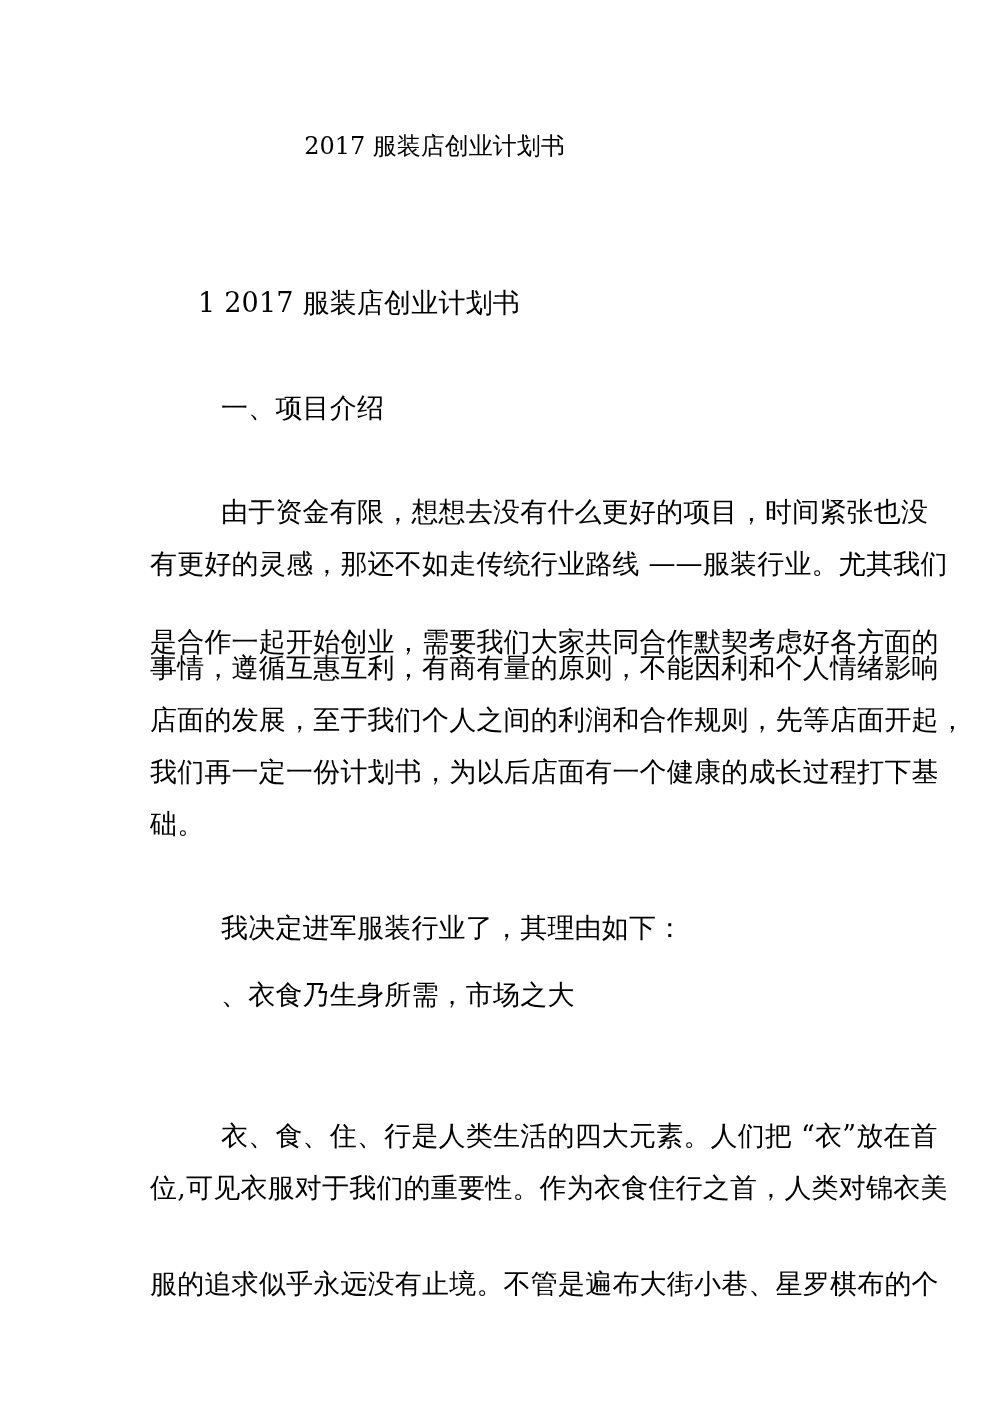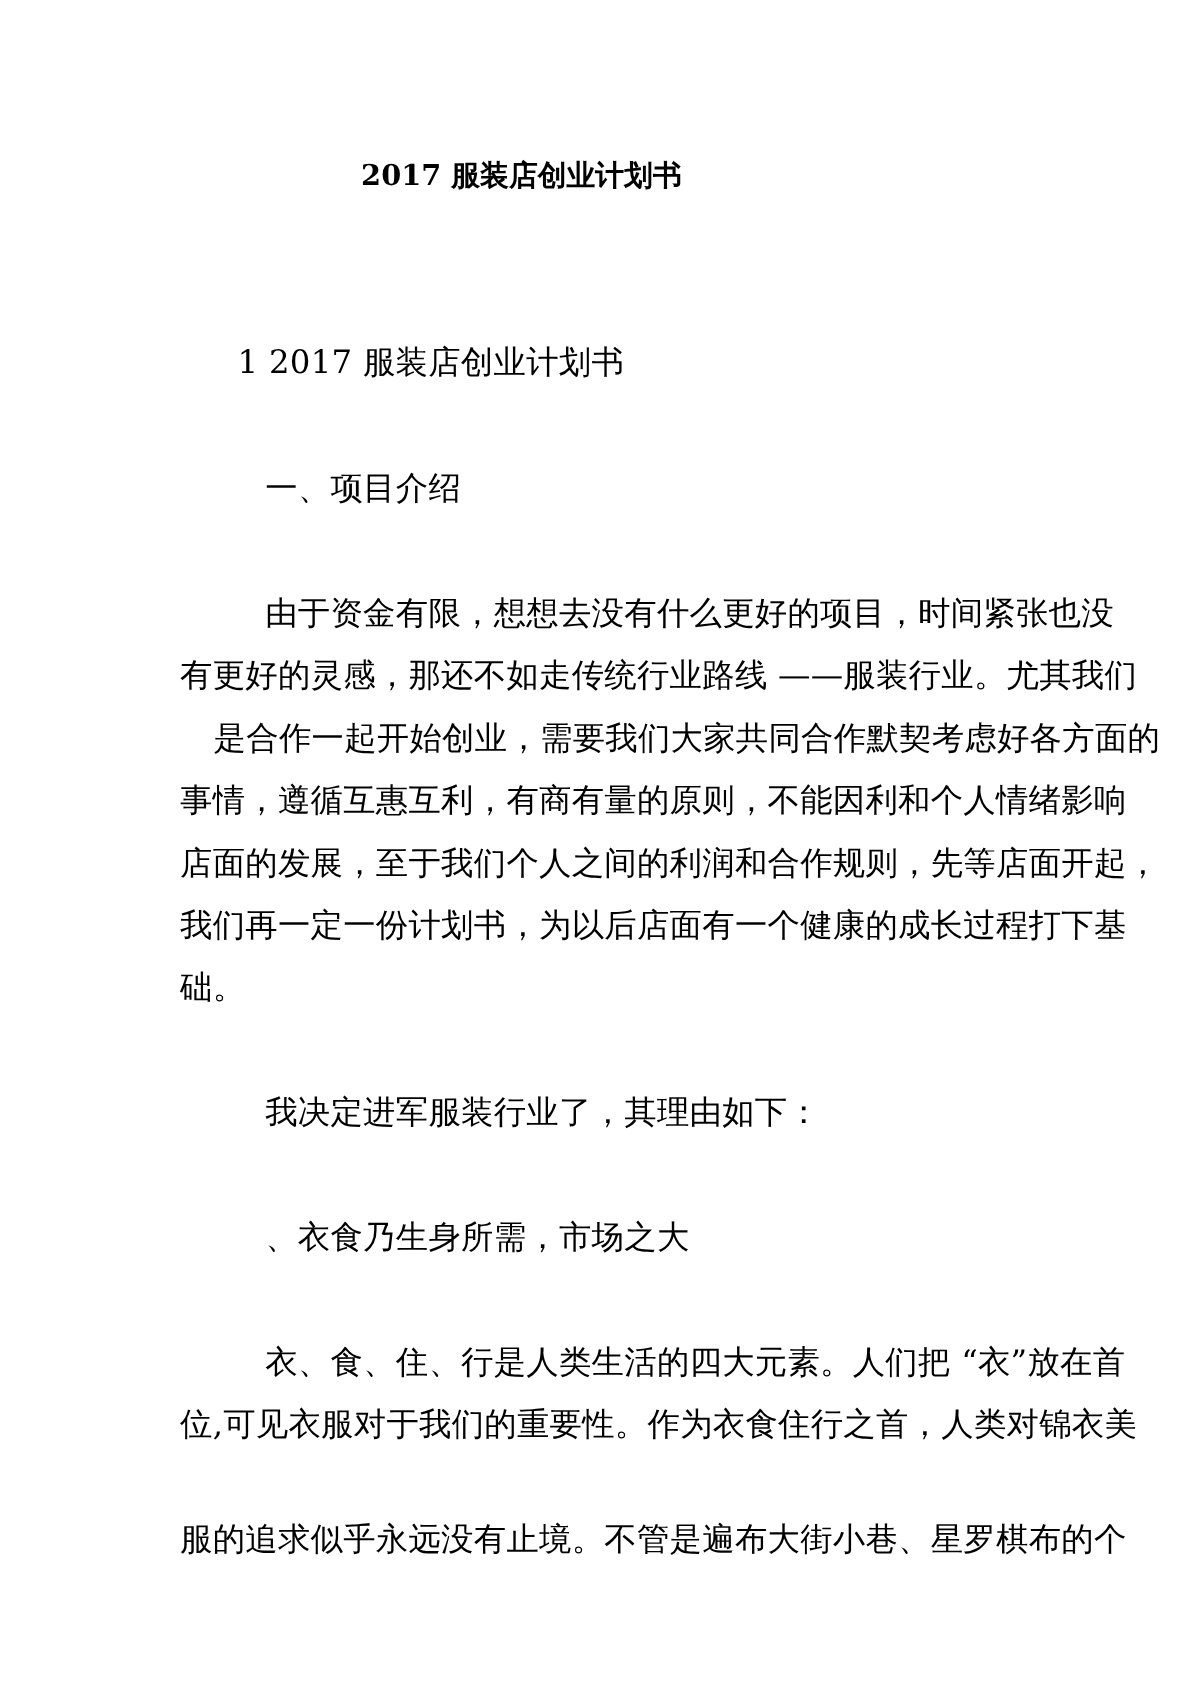--- a/index.html
+++ b/index.html
@@ -1,42 +1,42 @@
 <!DOCTYPE html>
 <html><head>
 <meta charset="utf-8">
 <style>
   html, body { margin: 0; padding: 0; background: #ffffff; }
   body { width: 993px; height: 1404px; position: relative; overflow: hidden;
          font-family: "DejaVu Serif", "Liberation Serif", serif; color: #000; }
   .page { position: absolute; left: 0; top: 0; width: 993px; height: 1404px; background: #fff; }
   .title { position: absolute; top: 128px; left: 0; width: 869px; text-align: center;
-           font-size: 24px; font-weight: bold; line-height: 36px; }
+           font-size: 24px; font-weight: normal; line-height: 36px; }
   .line { position: absolute; left: 150px; font-size: 27px; line-height: 30px; white-space: nowrap; letter-spacing: 0.2px; }
   .indent { left: 221px; text-align: center; }
   .sub { left: 198px; }
 </style>
 </head>
 <body>
 
 <div class="page">
   <div class="title">2017 服装店创业计划书</div>
 
   <div class="line sub" style="top:288px;">1 2017  服装店创业计划书</div>
 
   <div class="line indent" style="top:393px;">一、项目介绍</div>
 
   <div class="line indent" style="top:497px;">由于资金有限，想想去没有什么更好的项目，时间紧张也没</div>
   <div class="line" style="top:549px;">有更好的灵感，那还不如走传统行业路线 ——服装行业。尤其我们</div>
-  <div class="line" style="top:601px;margin-left:28px;">是合作一起开始创业，需要我们大家共同合作默契考虑好各方面的</div>
+  <div class="line" style="top:627px;">是合作一起开始创业，需要我们大家共同合作默契考虑好各方面的</div>
   <div class="line" style="top:653px;">事情，遵循互惠互利，有商有量的原则，不能因利和个人情绪影响</div>
   <div class="line" style="top:705px;">店面的发展，至于我们个人之间的利润和合作规则，先等店面开起，</div>
   <div class="line" style="top:757px;">我们再一定一份计划书，为以后店面有一个健康的成长过程打下基</div>
   <div class="line" style="top:809px;">础。</div>
 
   <div class="line indent" style="top:913px;">我决定进军服装行业了，其理由如下：</div>
 
-  <div class="line indent" style="top:1017px;">、衣食乃生身所需，市场之大</div>
+  <div class="line indent" style="top:980px;">、衣食乃生身所需，市场之大</div>
 
   <div class="line indent" style="top:1121px;">衣、食、住、行是人类生活的四大元素。人们把 “衣”放在首</div>
   <div class="line" style="top:1173px;">位,可见衣服对于我们的重要性。作为衣食住行之首，人类对锦衣美</div>
   <div class="line" style="top:1225px;margin-top:44px;">服的追求似乎永远没有止境。不管是遍布大街小巷、星罗棋布的个</div>
 </div>
 
 </body></html>

